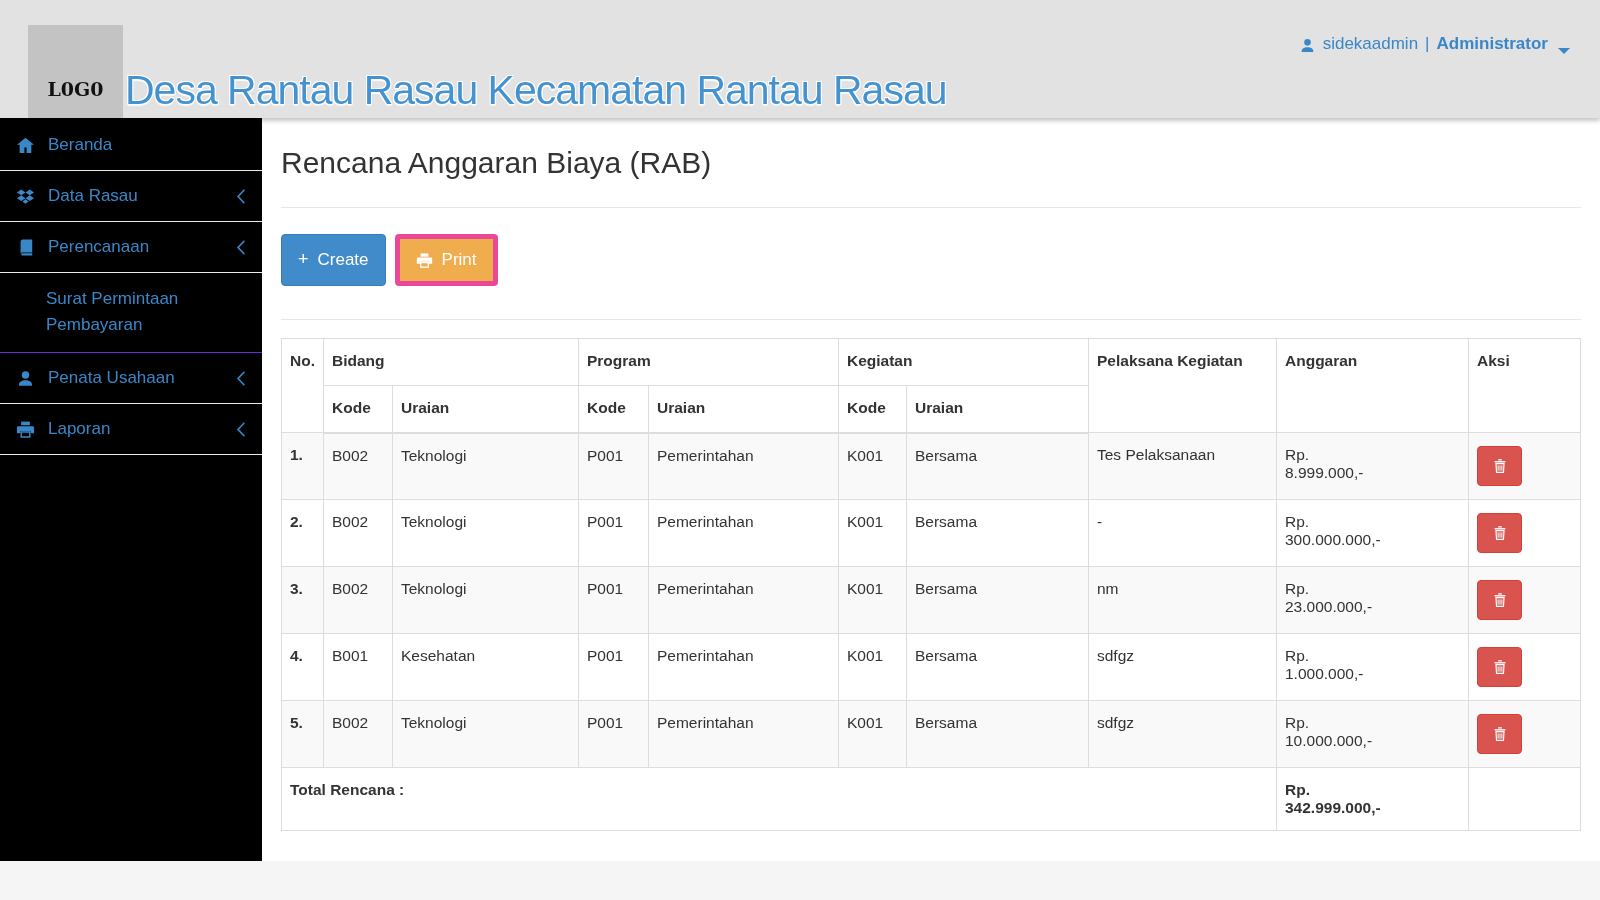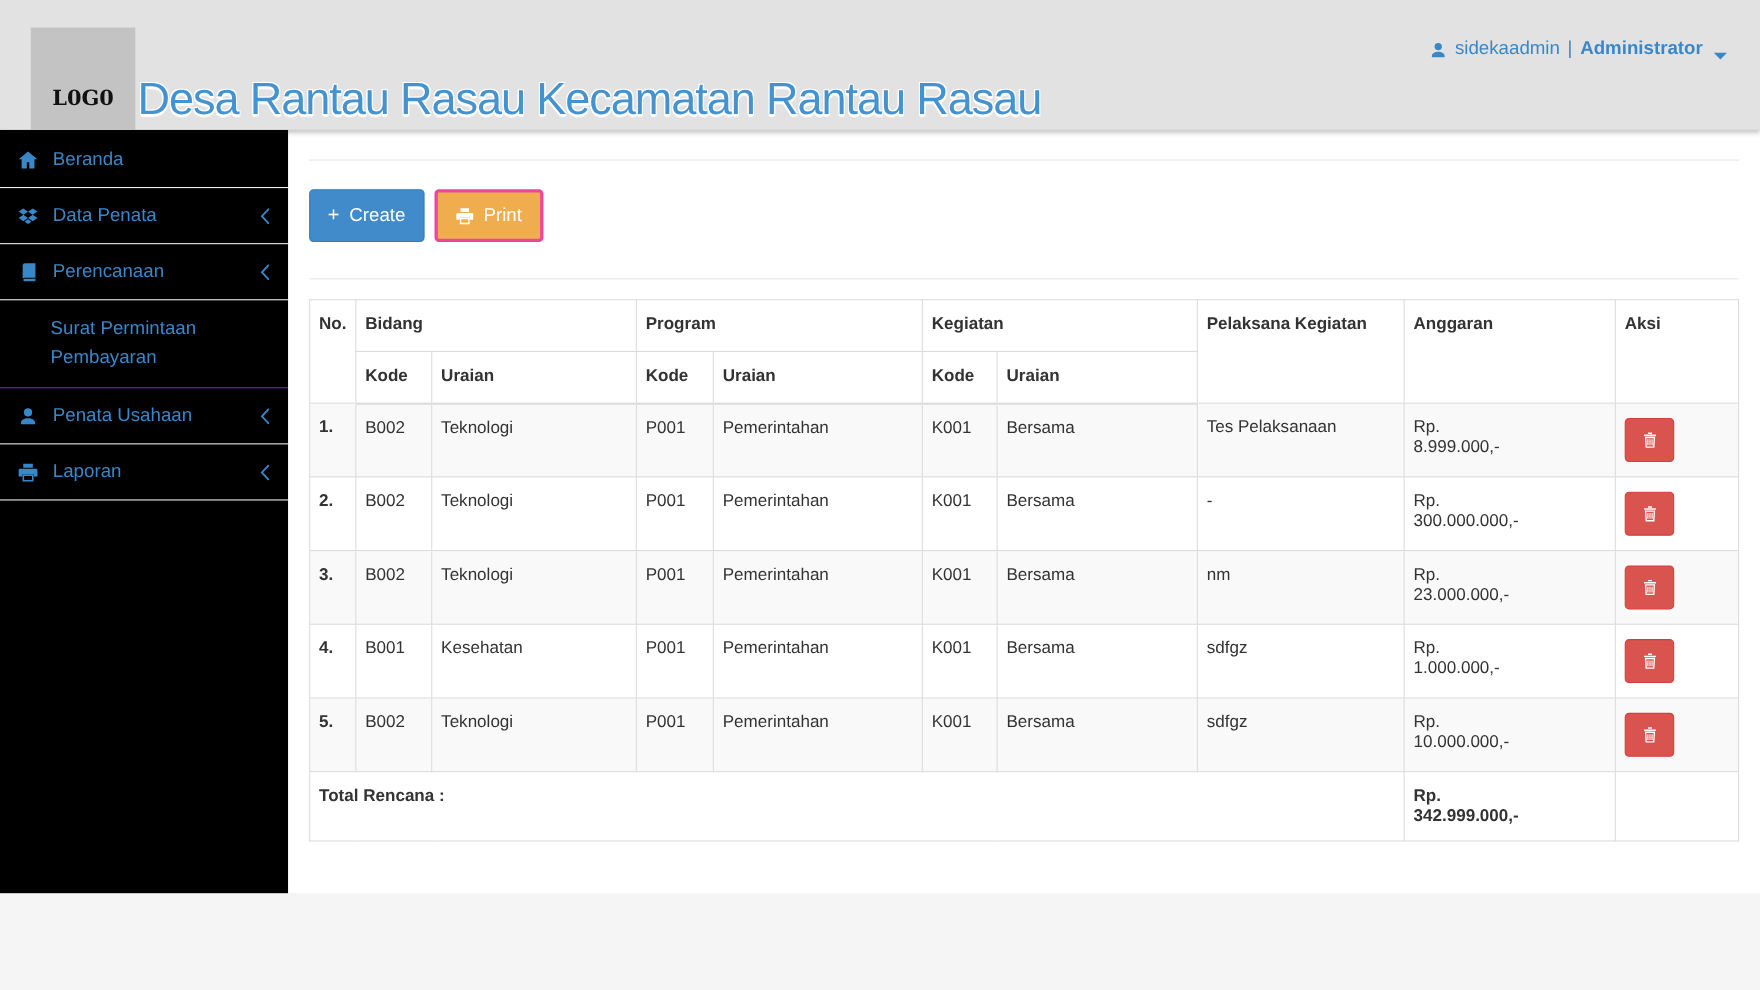--- a/index.html
+++ b/index.html
@@ -60,21 +60,21 @@
   hr.rule{ border:none; border-top:1px solid #e7e7e7; }
   .rule-1{ margin:27px 0 0; }
   .rule-2{ margin:33px 0 18px; }
   .toolbar{ margin-top:26px; display:flex; gap:9px; }
   .btn{
     display:inline-flex; align-items:center; gap:9px;
     font-family:inherit; font-size:17px; color:#fff; border-radius:4px;
     padding:10px 16px; cursor:pointer; line-height:1.3;
   }
   .btn-primary{ background:#428bca; border:1px solid #357ebd; }
-  .btn-warning{ background:#f0ad4e; border:3px solid #ec4899; }
+  .btn-warning{ background:#f0ad4e; border:5px solid #ec4899; }
   .btn .plus{ font-size:18px; }
 
   
   table.rab{ width:100%; border-collapse:collapse; table-layout:fixed; font-size:15.5px; }
   table.rab th, table.rab td{ border:1px solid #ddd; padding:13px 8px; text-align:left; vertical-align:top; background-clip:padding-box; }
   table.rab thead th{ font-weight:bold; background:#fff; }
   table.rab thead tr{ height:47px; }
   table.rab thead tr:last-child th{ border-bottom-width:2px; }
   th.grp{ text-align:center; }
   th.mid{ vertical-align:middle; }
@@ -120,21 +120,21 @@
       <svg class="icon" width="19" height="19" viewBox="0 0 24 24" fill="currentColor">
           <path d="M12 2.3 1.3 11h3.3v10.6h6v-7.1h2.8v7.1h6V11h3.3z"></path>
         </svg>
       <span>Beranda</span>
     </a>
 
     <a class="nav-item">
       <svg class="icon" width="19" height="19" viewBox="0 0 24 24" fill="currentColor">
           <path d="M12 7 6.6 3.2 1.2 6.8l5.4 3.7zM22.8 6.8 17.4 3.2 12 7l5.4 3.5zM12 14.2l-5.4-3.7-5.4 3.7 5.4 3.6zM22.8 14.2l-5.4-3.7-5.4 3.7 5.4 3.6zM12 15.5l-4 2.8 4 2.8 4-2.8z"></path>
         </svg>
-      <span>Data Penata</span>
+      <span>Data Rasau</span>
       <svg class="chev" width="10" height="15" viewBox="0 0 12 18" fill="none" stroke="currentColor" stroke-width="2" stroke-linecap="round">
           <path d="M9.5 1.5 2.5 9l7 7.5"></path>
         </svg>
     </a>
 
     <a class="nav-item">
       <svg class="icon" width="19" height="19" viewBox="0 0 24 24" fill="currentColor">
           <path d="M8 1.8h12.5v16.4H8a2.2 2.2 0 0 0-2.2 2.2V4.6A2.8 2.8 0 0 1 8.6 1.8zM8 19.4h12.5v2.8H8a1.4 1.4 0 0 1 0-2.8z"></path>
         </svg>
       <span>Perencanaan</span>
@@ -167,20 +167,21 @@
           <path d="M6.6 15.1h10.8v6.4H6.6z" fill="none" stroke="currentColor" stroke-width="1.8"></path>
         </svg>
       <span>Laporan</span>
       <svg class="chev" width="10" height="15" viewBox="0 0 12 18" fill="none" stroke="currentColor" stroke-width="2" stroke-linecap="round">
           <path d="M9.5 1.5 2.5 9l7 7.5"></path>
         </svg>
     </a>
   </nav>
 
   <main class="content">
+    <h1 class="page-title">Rencana Anggaran Biaya (RAB)</h1>
     <hr class="rule rule-1">
 
     <div class="toolbar">
       <button class="btn btn-primary">
         <span class="plus">+</span>
         <span>Create</span>
       </button>
       <button class="btn btn-warning">
         <svg class="icon" width="17" height="17" viewBox="0 0 24 24" fill="#fff">
             <path d="M6.5 2h11v4.6h-11z"></path>

